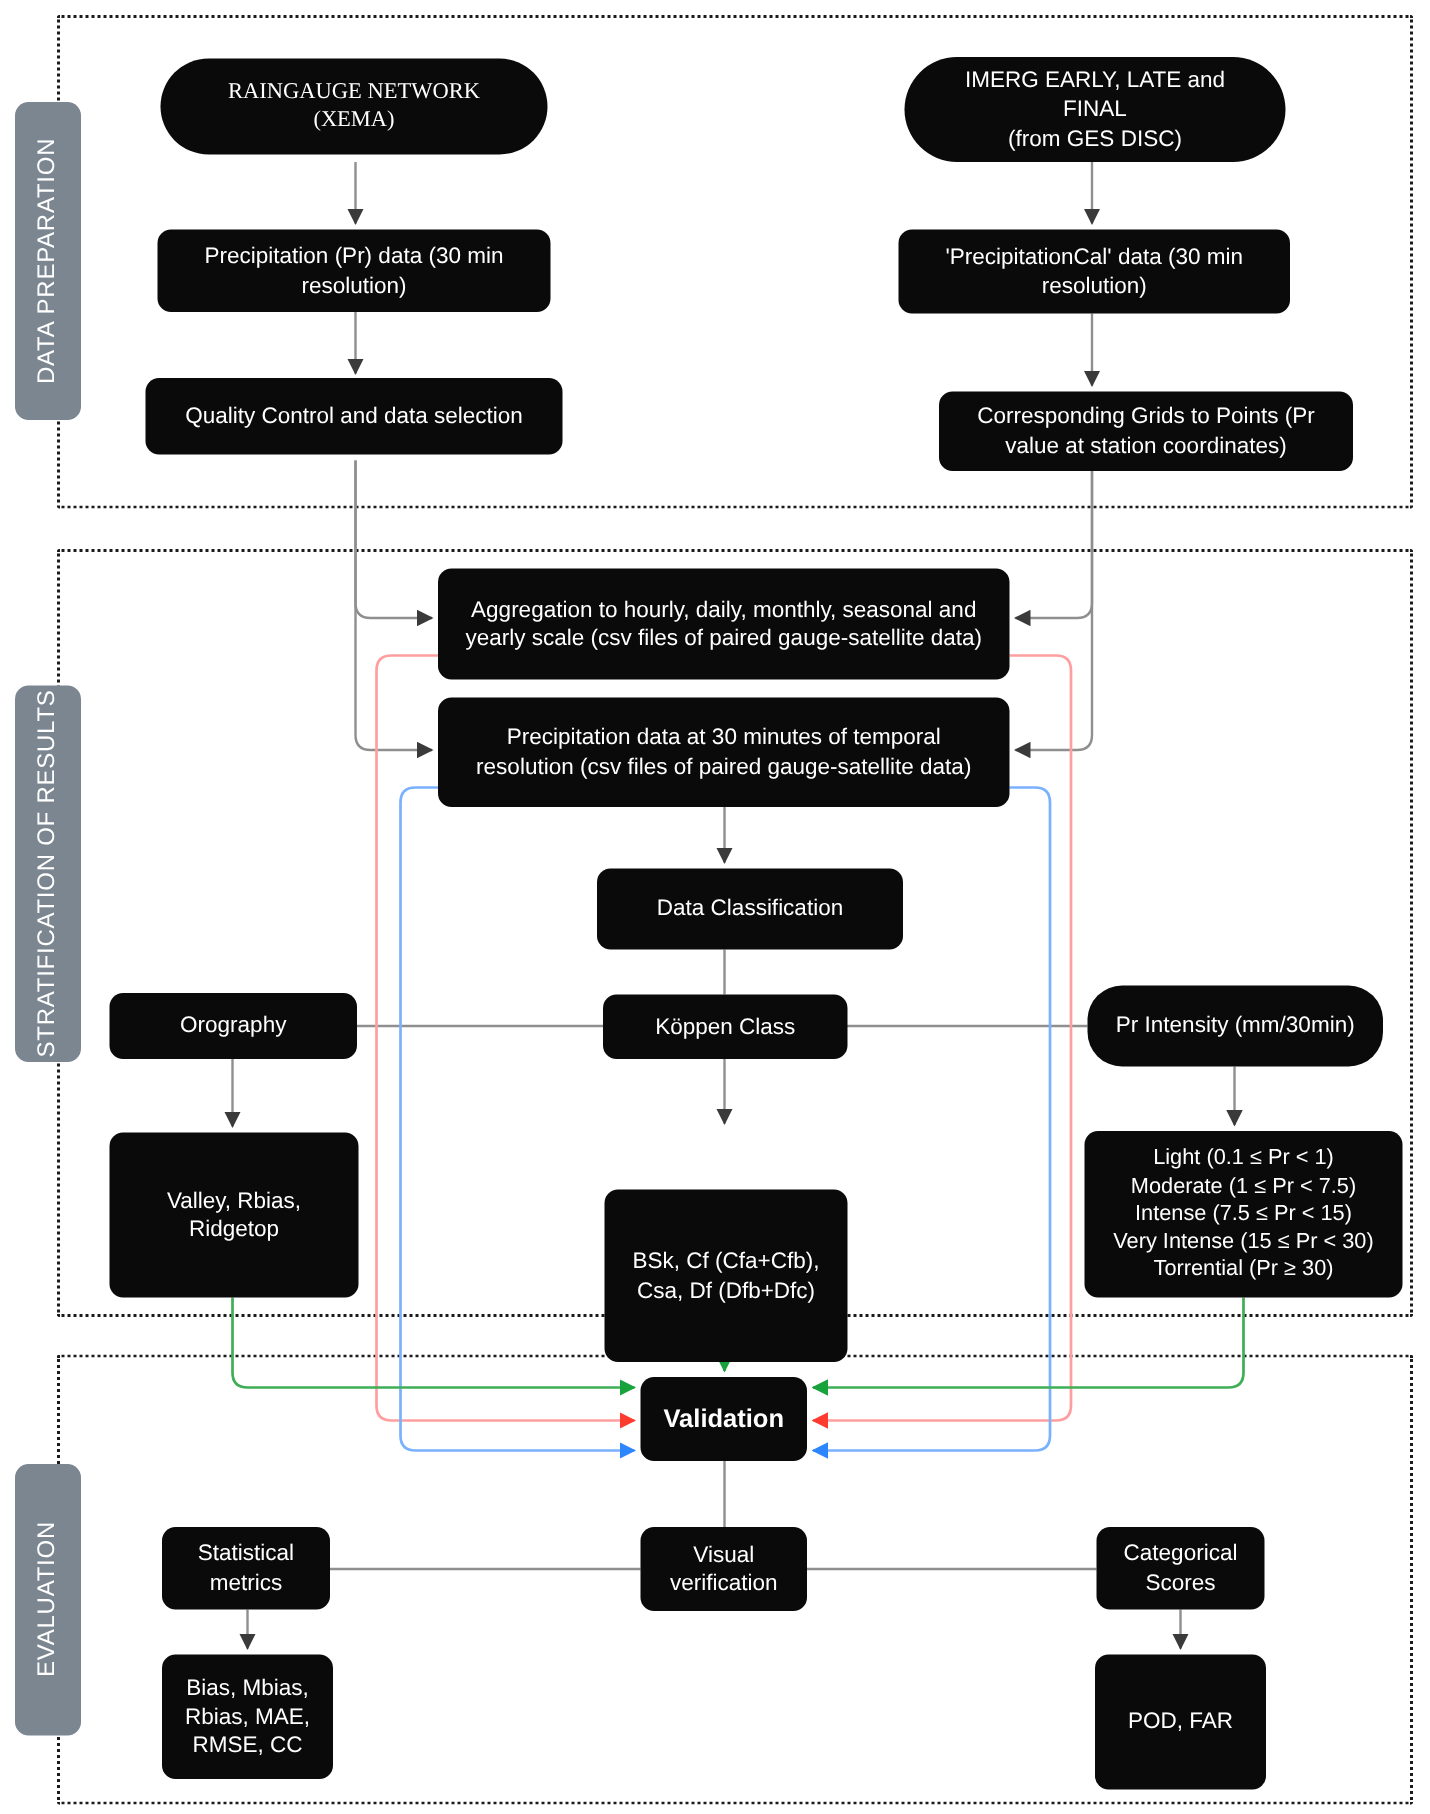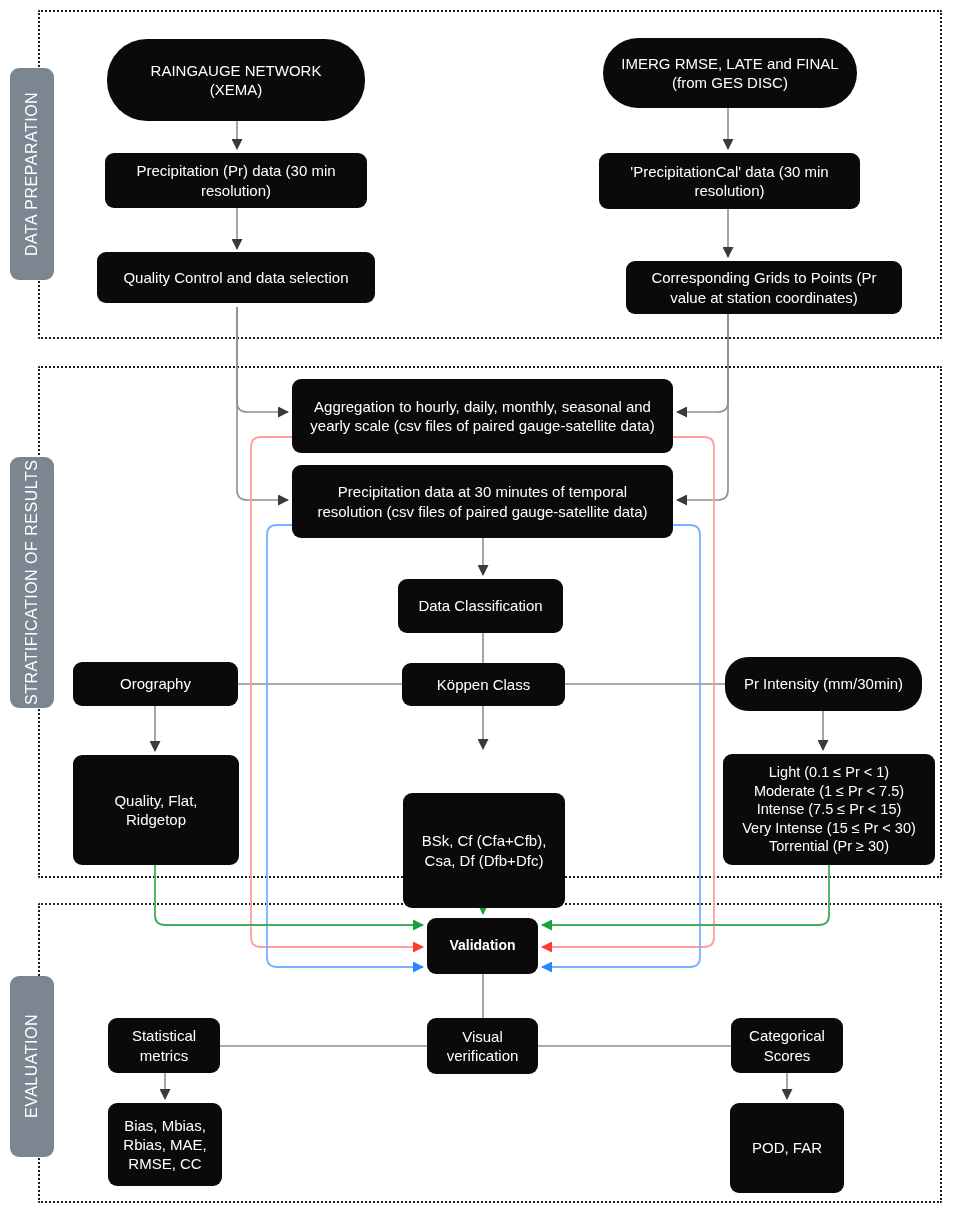--- a/index.html
+++ b/index.html
@@ -24,21 +24,21 @@
     font-size:16px; letter-spacing:0.5px; white-space:nowrap;
   }
   svg.edges{position:absolute; left:0; top:0; z-index:1;}
   .node{
     position:absolute; background:var(--node-bg,#0a0a0a); color:var(--node-text,#fff);
     border-radius:9px; z-index:2; box-sizing:border-box;
     display:flex; align-items:center; justify-content:center; text-align:center;
     font-size:15px; line-height:1.28; padding:4px 10px; white-space:pre-line;
   }
   .node.pill{border-radius:40px; padding:4px 18px;}
-  .node.bold{font-weight:bold; font-size:14px;}
+  .node.bold{font-weight:bold; font-size:17px;}
 </style>
 </head>
 <body>
 
 <div class="canvas">
 
   <div class="section" style="left:38px; top:10px; width:900px; height:325px;"></div>
   <div class="section" style="left:38px; top:366px; width:900px; height:508px;"></div>
   <div class="section" style="left:38px; top:903px; width:900px; height:296px;"></div>
 
@@ -94,40 +94,40 @@
       <path d="M155,865 L155,915 Q155,925 165,925 L423,925" marker-end="url(#m-green)"></path>
       <path d="M483,868 L483,914" marker-end="url(#m-green)"></path>
       <path d="M829,865 L829,915 Q829,925 819,925 L542,925" marker-end="url(#m-green)"></path>
     </g>
   </svg>
 
   <div class="side-label" style="left:10px; top:68px; width:44px; height:212px;">DATA PREPARATION</div>
   <div class="side-label" style="left:10px; top:457px; width:44px; height:251px;">STRATIFICATION OF RESULTS</div>
   <div class="side-label" style="left:10px; top:976px; width:44px; height:181px;">EVALUATION</div>
 
-  <div class="node pill" style="left:107px; top:39px; width:258px; height:82px;">RAINGAUGE NETWORK (XEMA)</div>
-  <div class="node pill" style="left:603px; top:38px; width:254px; height:70px;">IMERG RMSE, LATE and FINAL
+  <div class="node pill" style="left:107px; top:39px; width:258px; height:64px;font-family:Liberation Serif, serif;">RAINGAUGE NETWORK (XEMA)</div>
+  <div class="node pill" style="left:603px; top:38px; width:254px; height:70px;">IMERG EARLY, LATE and FINAL
 (from GES DISC)</div>
   <div class="node" style="left:105px; top:153px; width:262px; height:55px;">Precipitation (Pr) data (30 min
 resolution)</div>
   <div class="node" style="left:599px; top:153px; width:261px; height:56px;">'PrecipitationCal' data (30 min
 resolution)</div>
   <div class="node" style="left:97px; top:252px; width:278px; height:51px;">Quality Control and data selection</div>
   <div class="node" style="left:592px; top:261px; width:276px; height:53px;margin-left:34px;">Corresponding Grids to Points (Pr
 value at station coordinates)</div>
 
   <div class="node" style="left:292px; top:379px; width:381px; height:74px;">Aggregation to hourly, daily, monthly, seasonal and
 yearly scale (csv files of paired gauge-satellite data)</div>
   <div class="node" style="left:292px; top:465px; width:381px; height:73px;">Precipitation data at 30 minutes of temporal
 resolution (csv files of paired gauge-satellite data)</div>
-  <div class="node" style="left:398px; top:579px; width:165px; height:54px;">Data Classification</div>
+  <div class="node" style="left:398px; top:579px; width:204px; height:54px;">Data Classification</div>
   <div class="node" style="left:73px; top:662px; width:165px; height:44px;">Orography</div>
   <div class="node" style="left:402px; top:663px; width:163px; height:43px;">Köppen Class</div>
   <div class="node" style="left:725px; top:657px; width:197px; height:54px;border-radius:23px;">Pr Intensity (mm/30min)</div>
-  <div class="node" style="left:73px; top:755px; width:166px; height:110px;">Quality, Flat, Ridgetop</div>
+  <div class="node" style="left:73px; top:755px; width:166px; height:110px;">Valley, Rbias, Ridgetop</div>
   <div class="node" style="left:403px; top:753px; width:162px; height:115px;margin-top:40px;">BSk, Cf (Cfa+Cfb),
 Csa, Df (Dfb+Dfc)</div>
   <div class="node" style="left:723px; top:754px; width:212px; height:111px; font-size:14.5px; padding:4px 6px;">Light (0.1 ≤ Pr &lt; 1)
 Moderate (1 ≤ Pr &lt; 7.5)
 Intense (7.5 ≤ Pr &lt; 15)
 Very Intense (15 ≤ Pr &lt; 30)
 Torrential (Pr ≥ 30)</div>
 
   <div class="node bold" style="left:427px; top:918px; width:111px; height:56px;">Validation</div>
   <div class="node" style="left:108px; top:1018px; width:112px; height:55px;">Statistical

